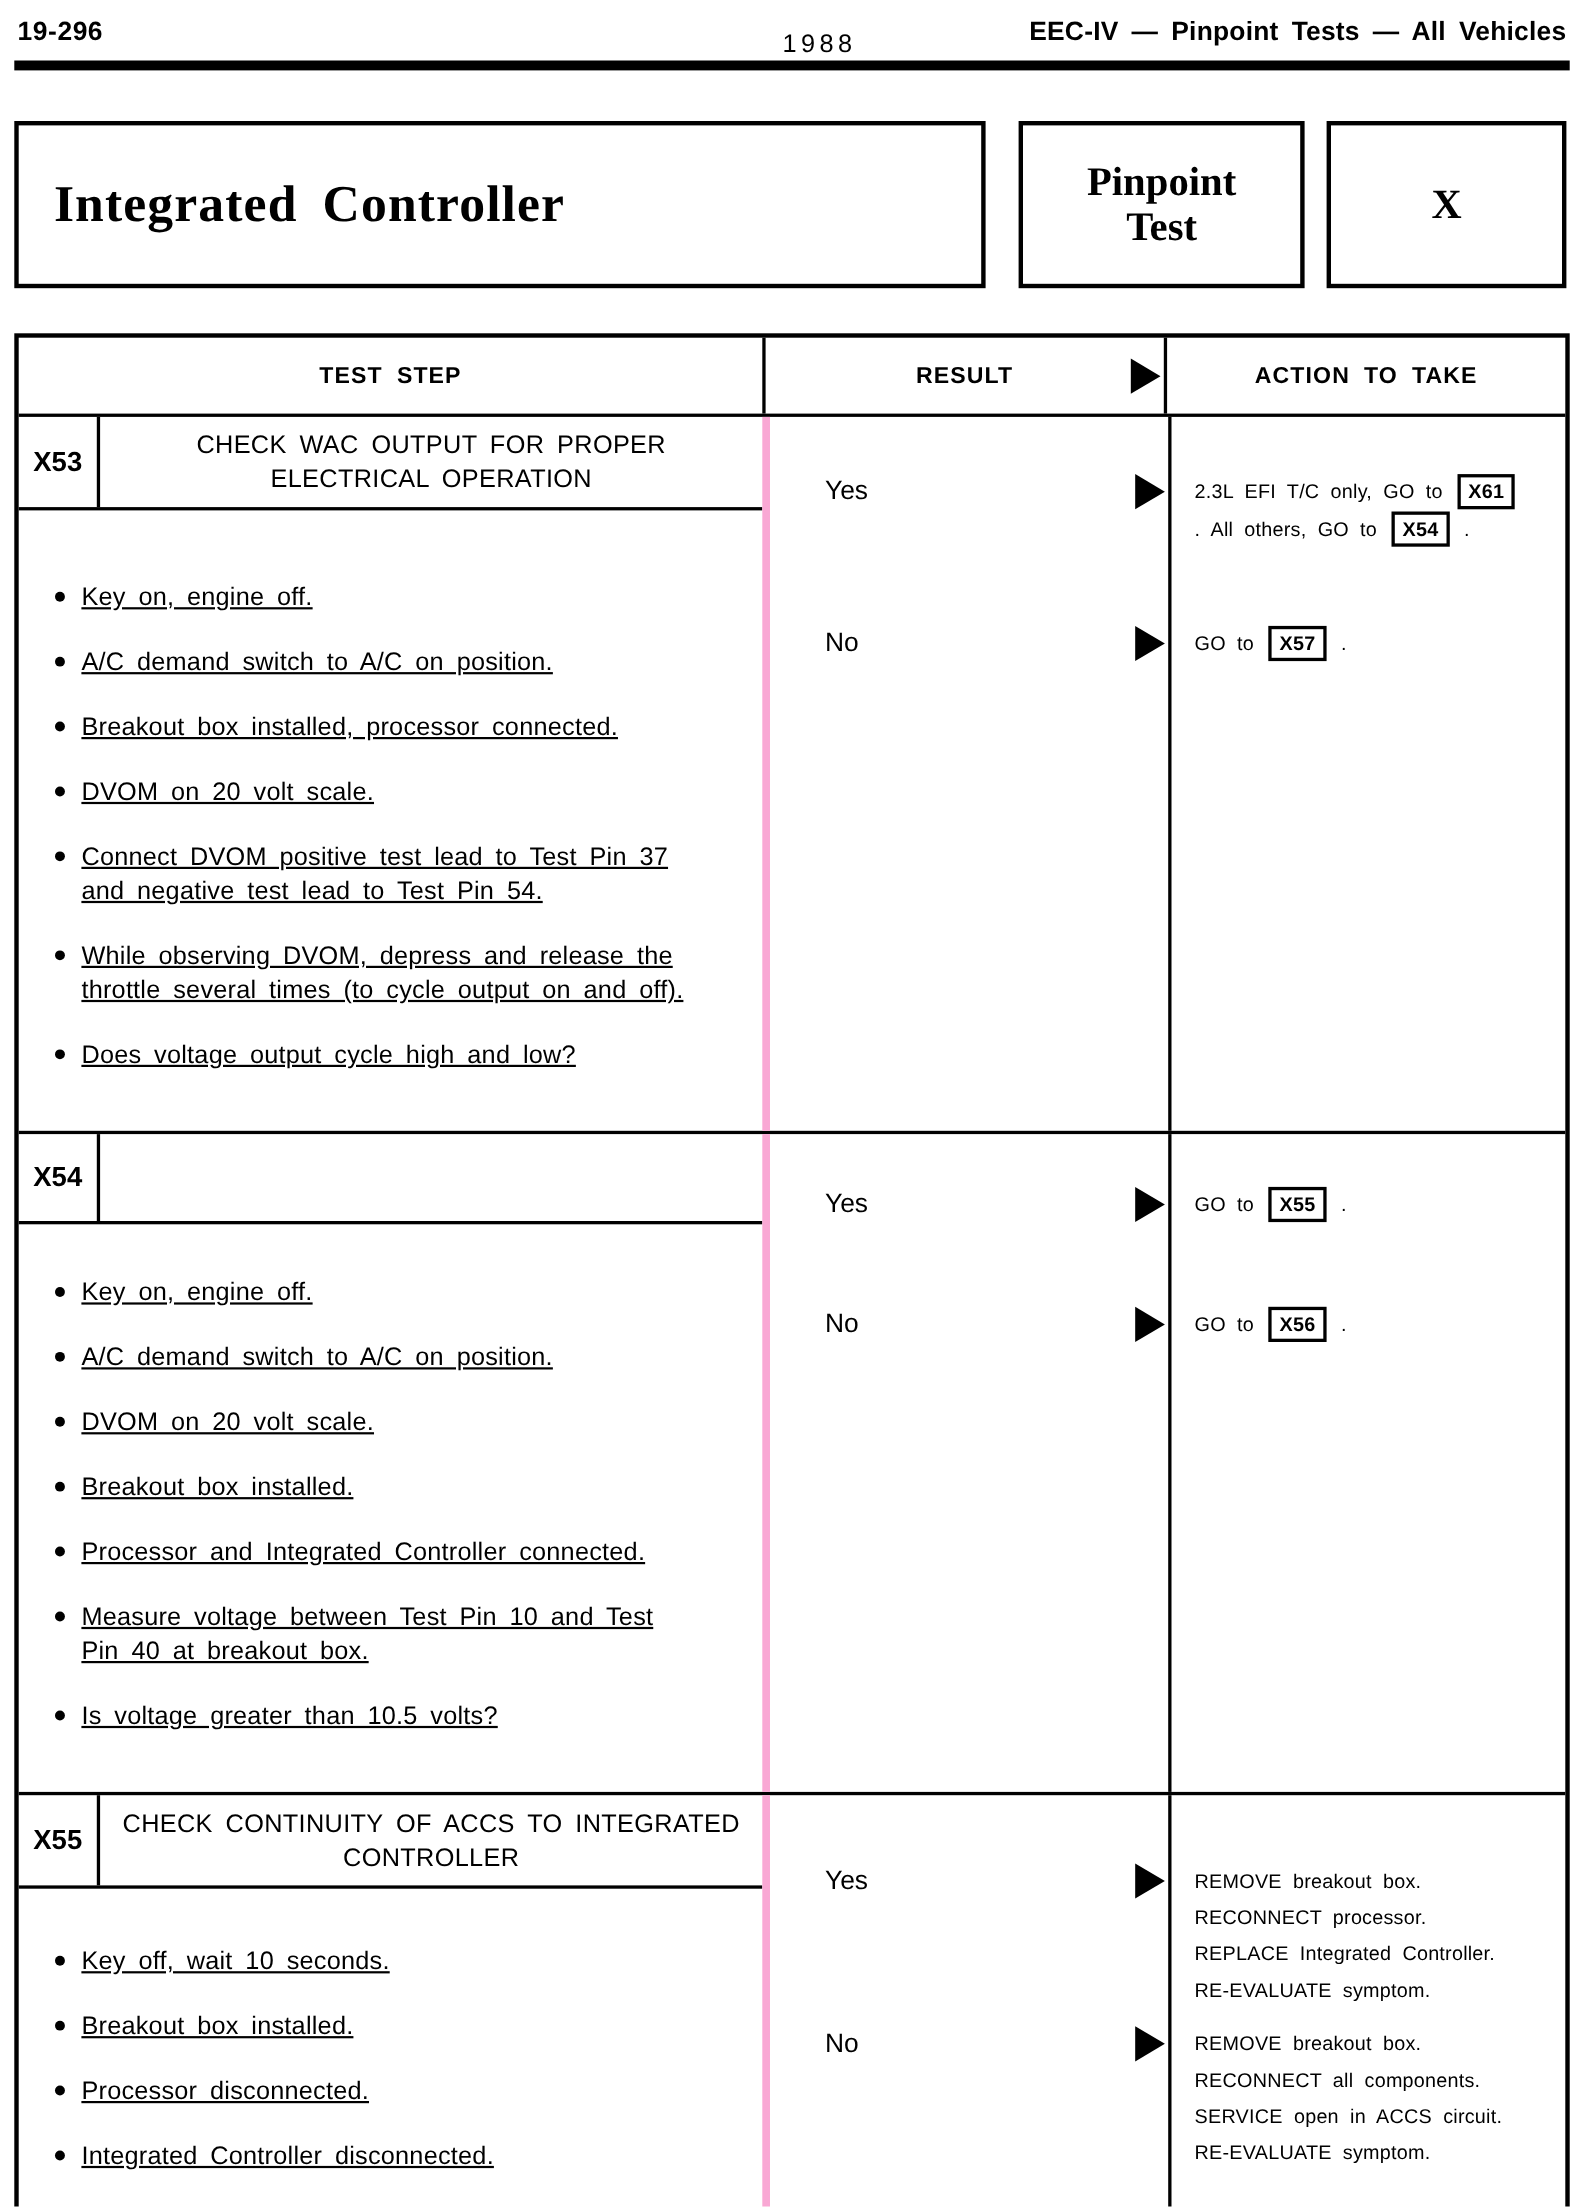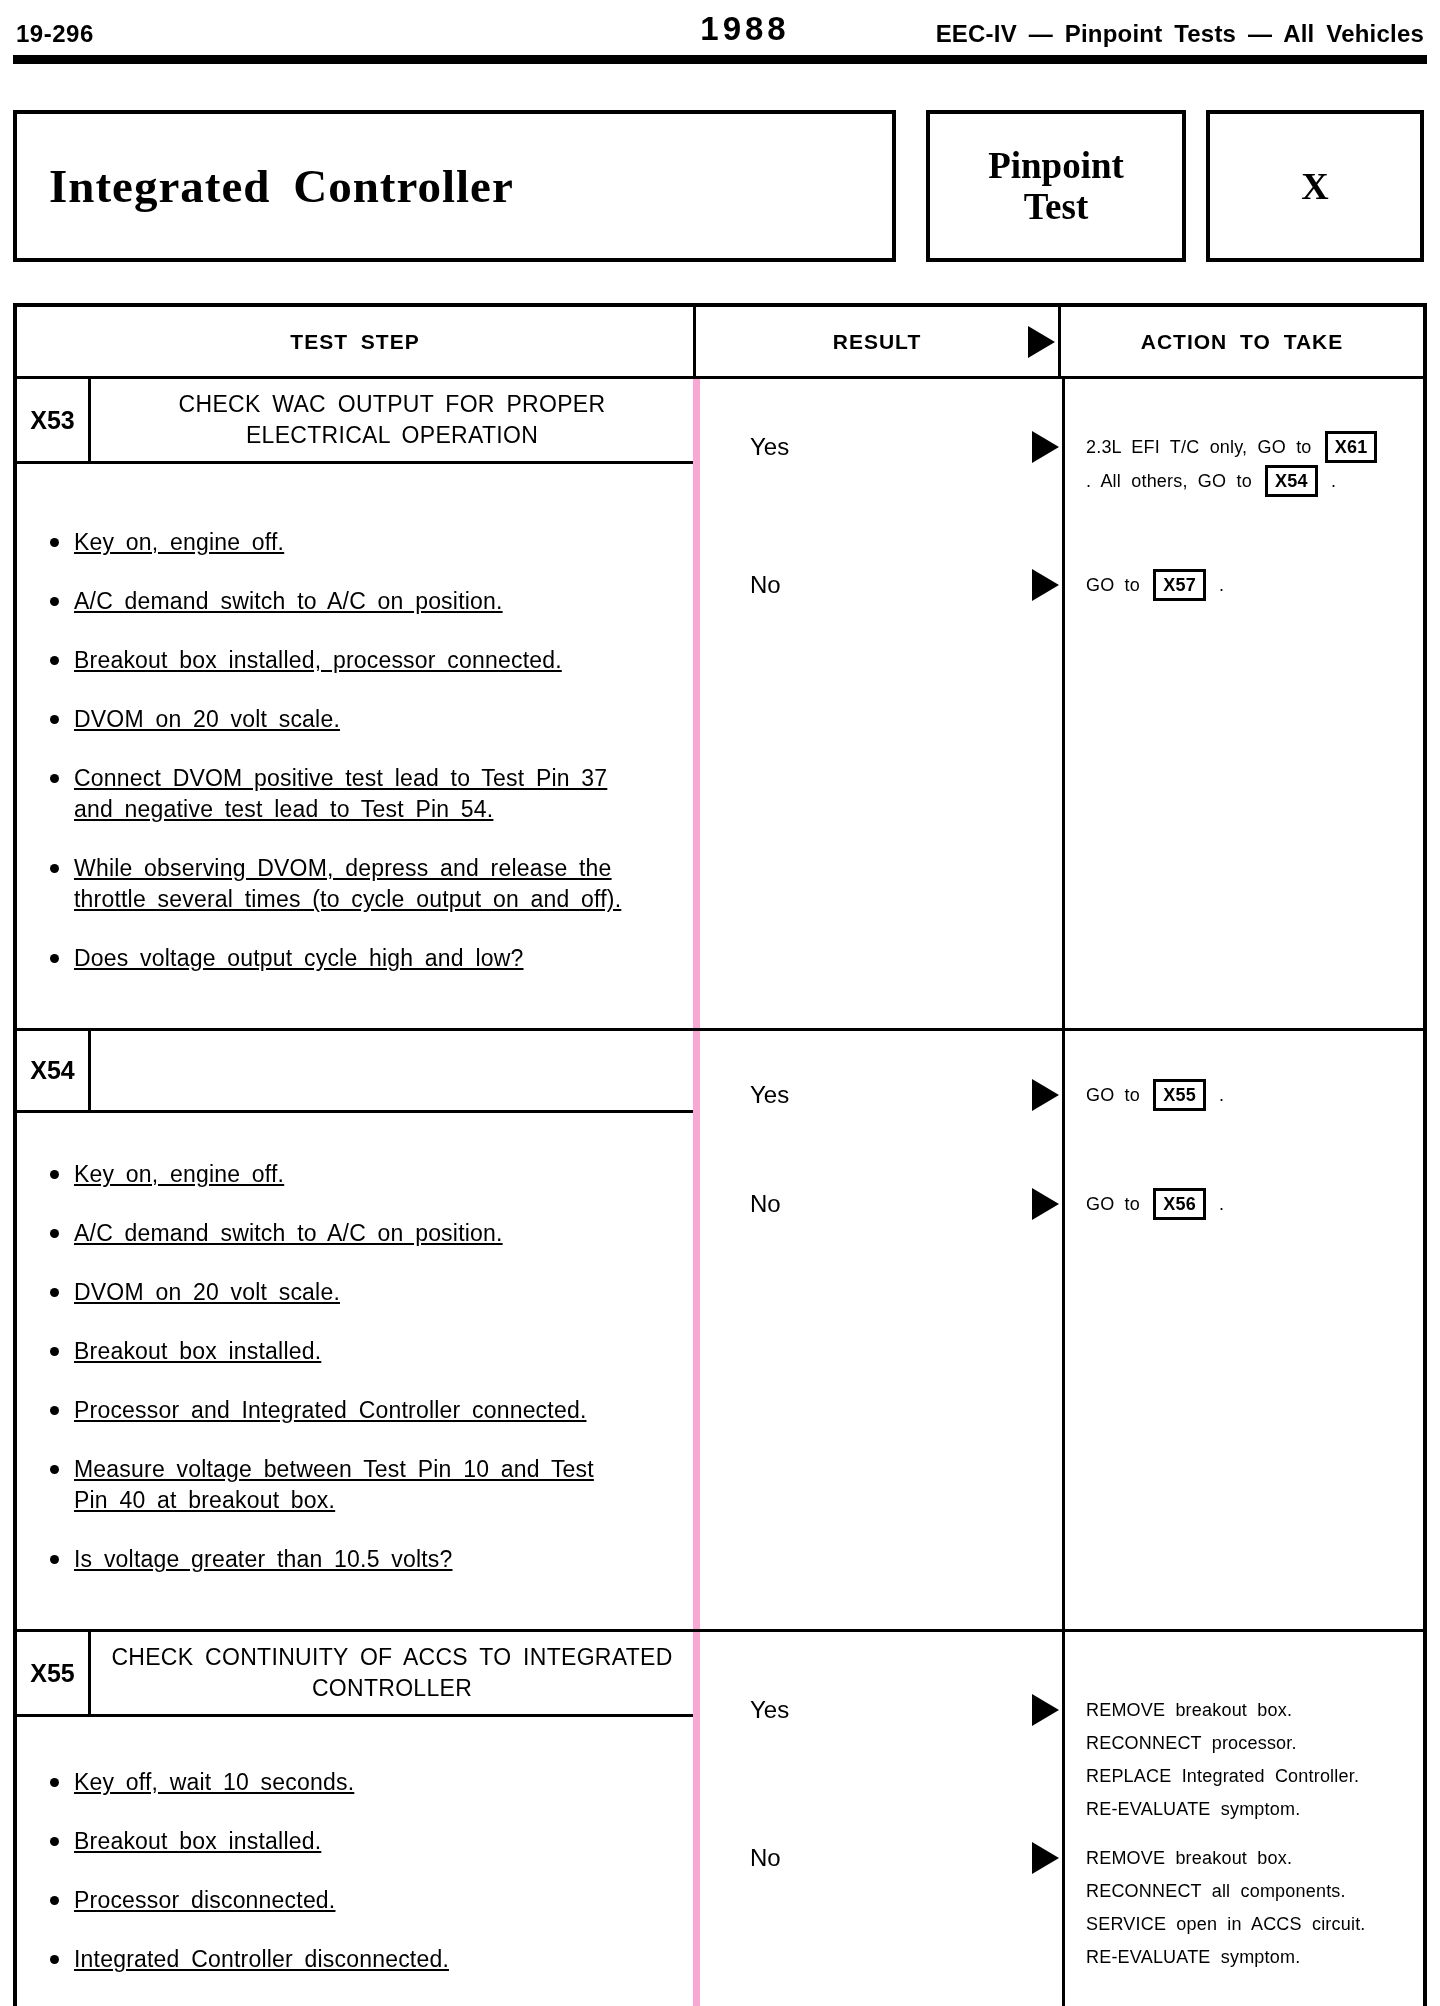--- a/index.html
+++ b/index.html
@@ -13,26 +13,26 @@
   }
   .page { position:relative; width:1440px; height:2006px; padding-top:10px; }
 
   
   .page-head {
     position:relative;
     height:38px;
     padding:0 16px;
     display:flex;
     justify-content:space-between;
-    align-items:flex-end;
+    align-items:center;
   }
   .page-num { font-size:24px; font-weight:800; letter-spacing:.5px; }
   .year-stamp {
-    position:absolute; left:50%; top:0; transform:translateX(-50%) translateX(25px);
-    font-size:33px; font-weight:700; letter-spacing:4px;
+    position:absolute; left:50%; top:16px; transform:translateX(-50%) translateX(25px);
+    font-size:23px; font-weight:400; letter-spacing:4px;
   }
   .head-title { font-size:24px; font-weight:800; word-spacing:5px; letter-spacing:.2px; }
   .head-rule { height:9px; background:#000; margin:7px 13px 0 13px; }
 
   
   .title-row { display:flex; margin:46px 13px 0 13px; height:152px; }
   .title-box {
     width:883px; border:4px solid #000;
     display:flex; align-items:center; padding-left:32px;
   }

